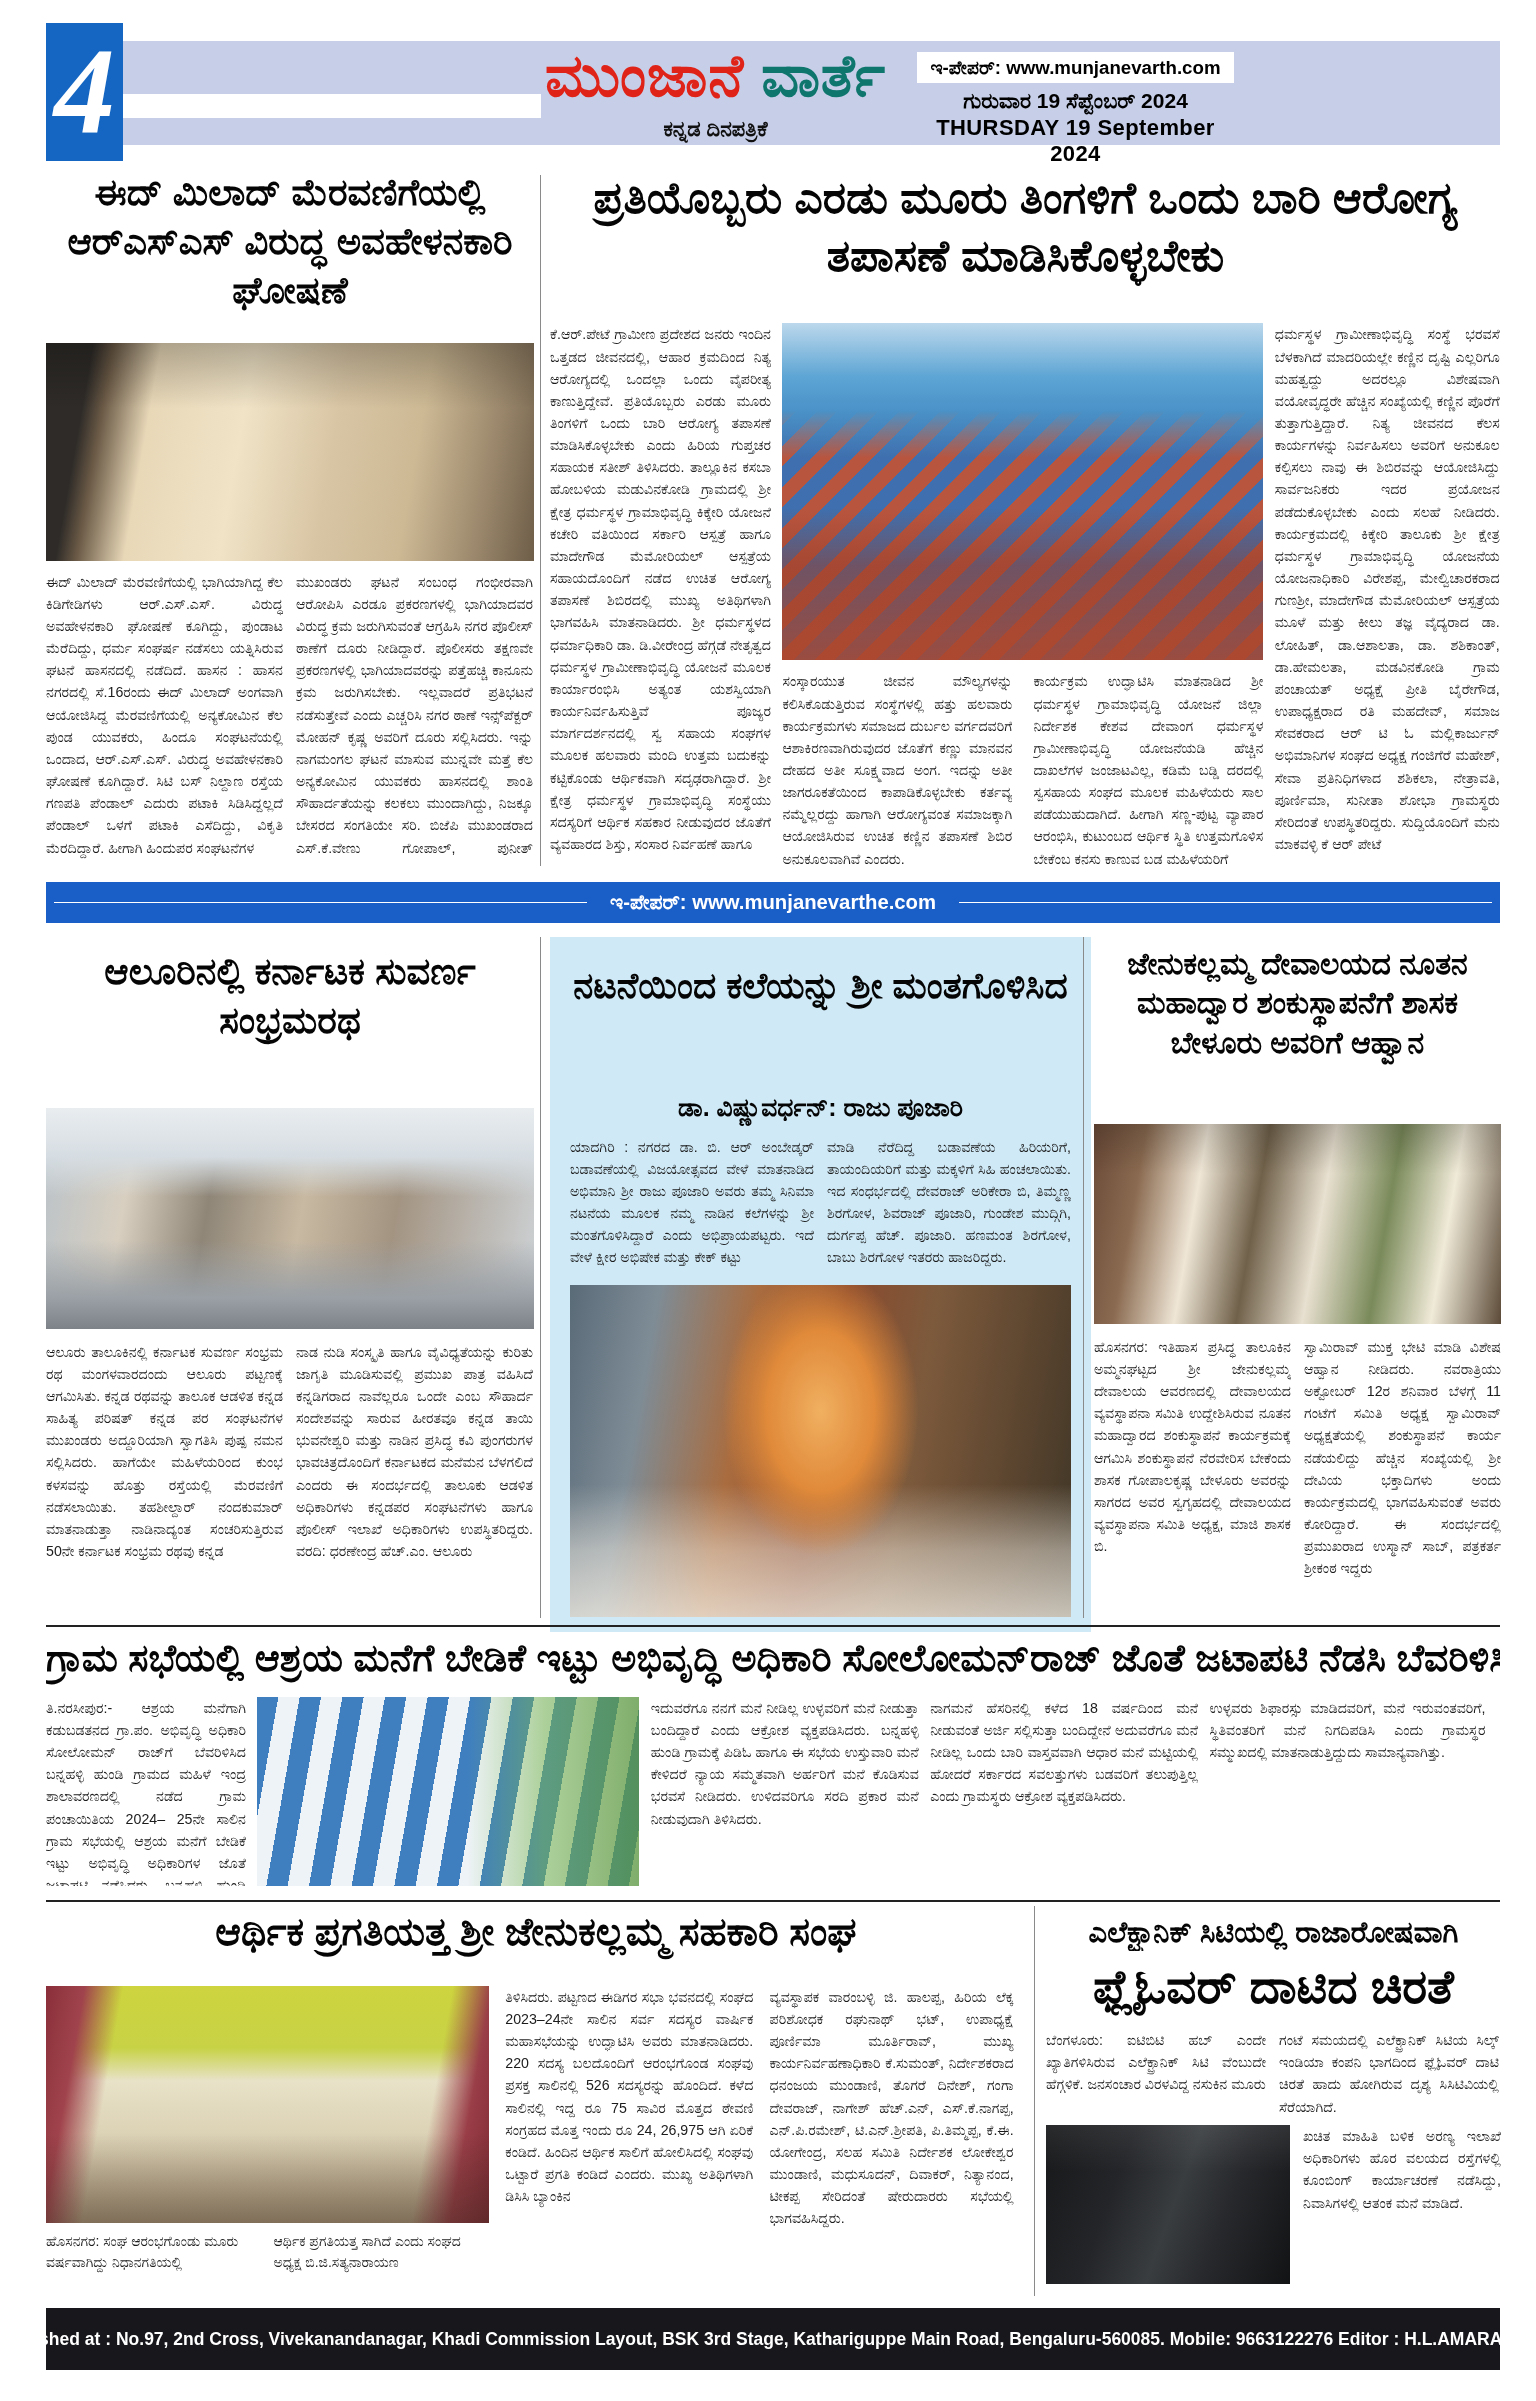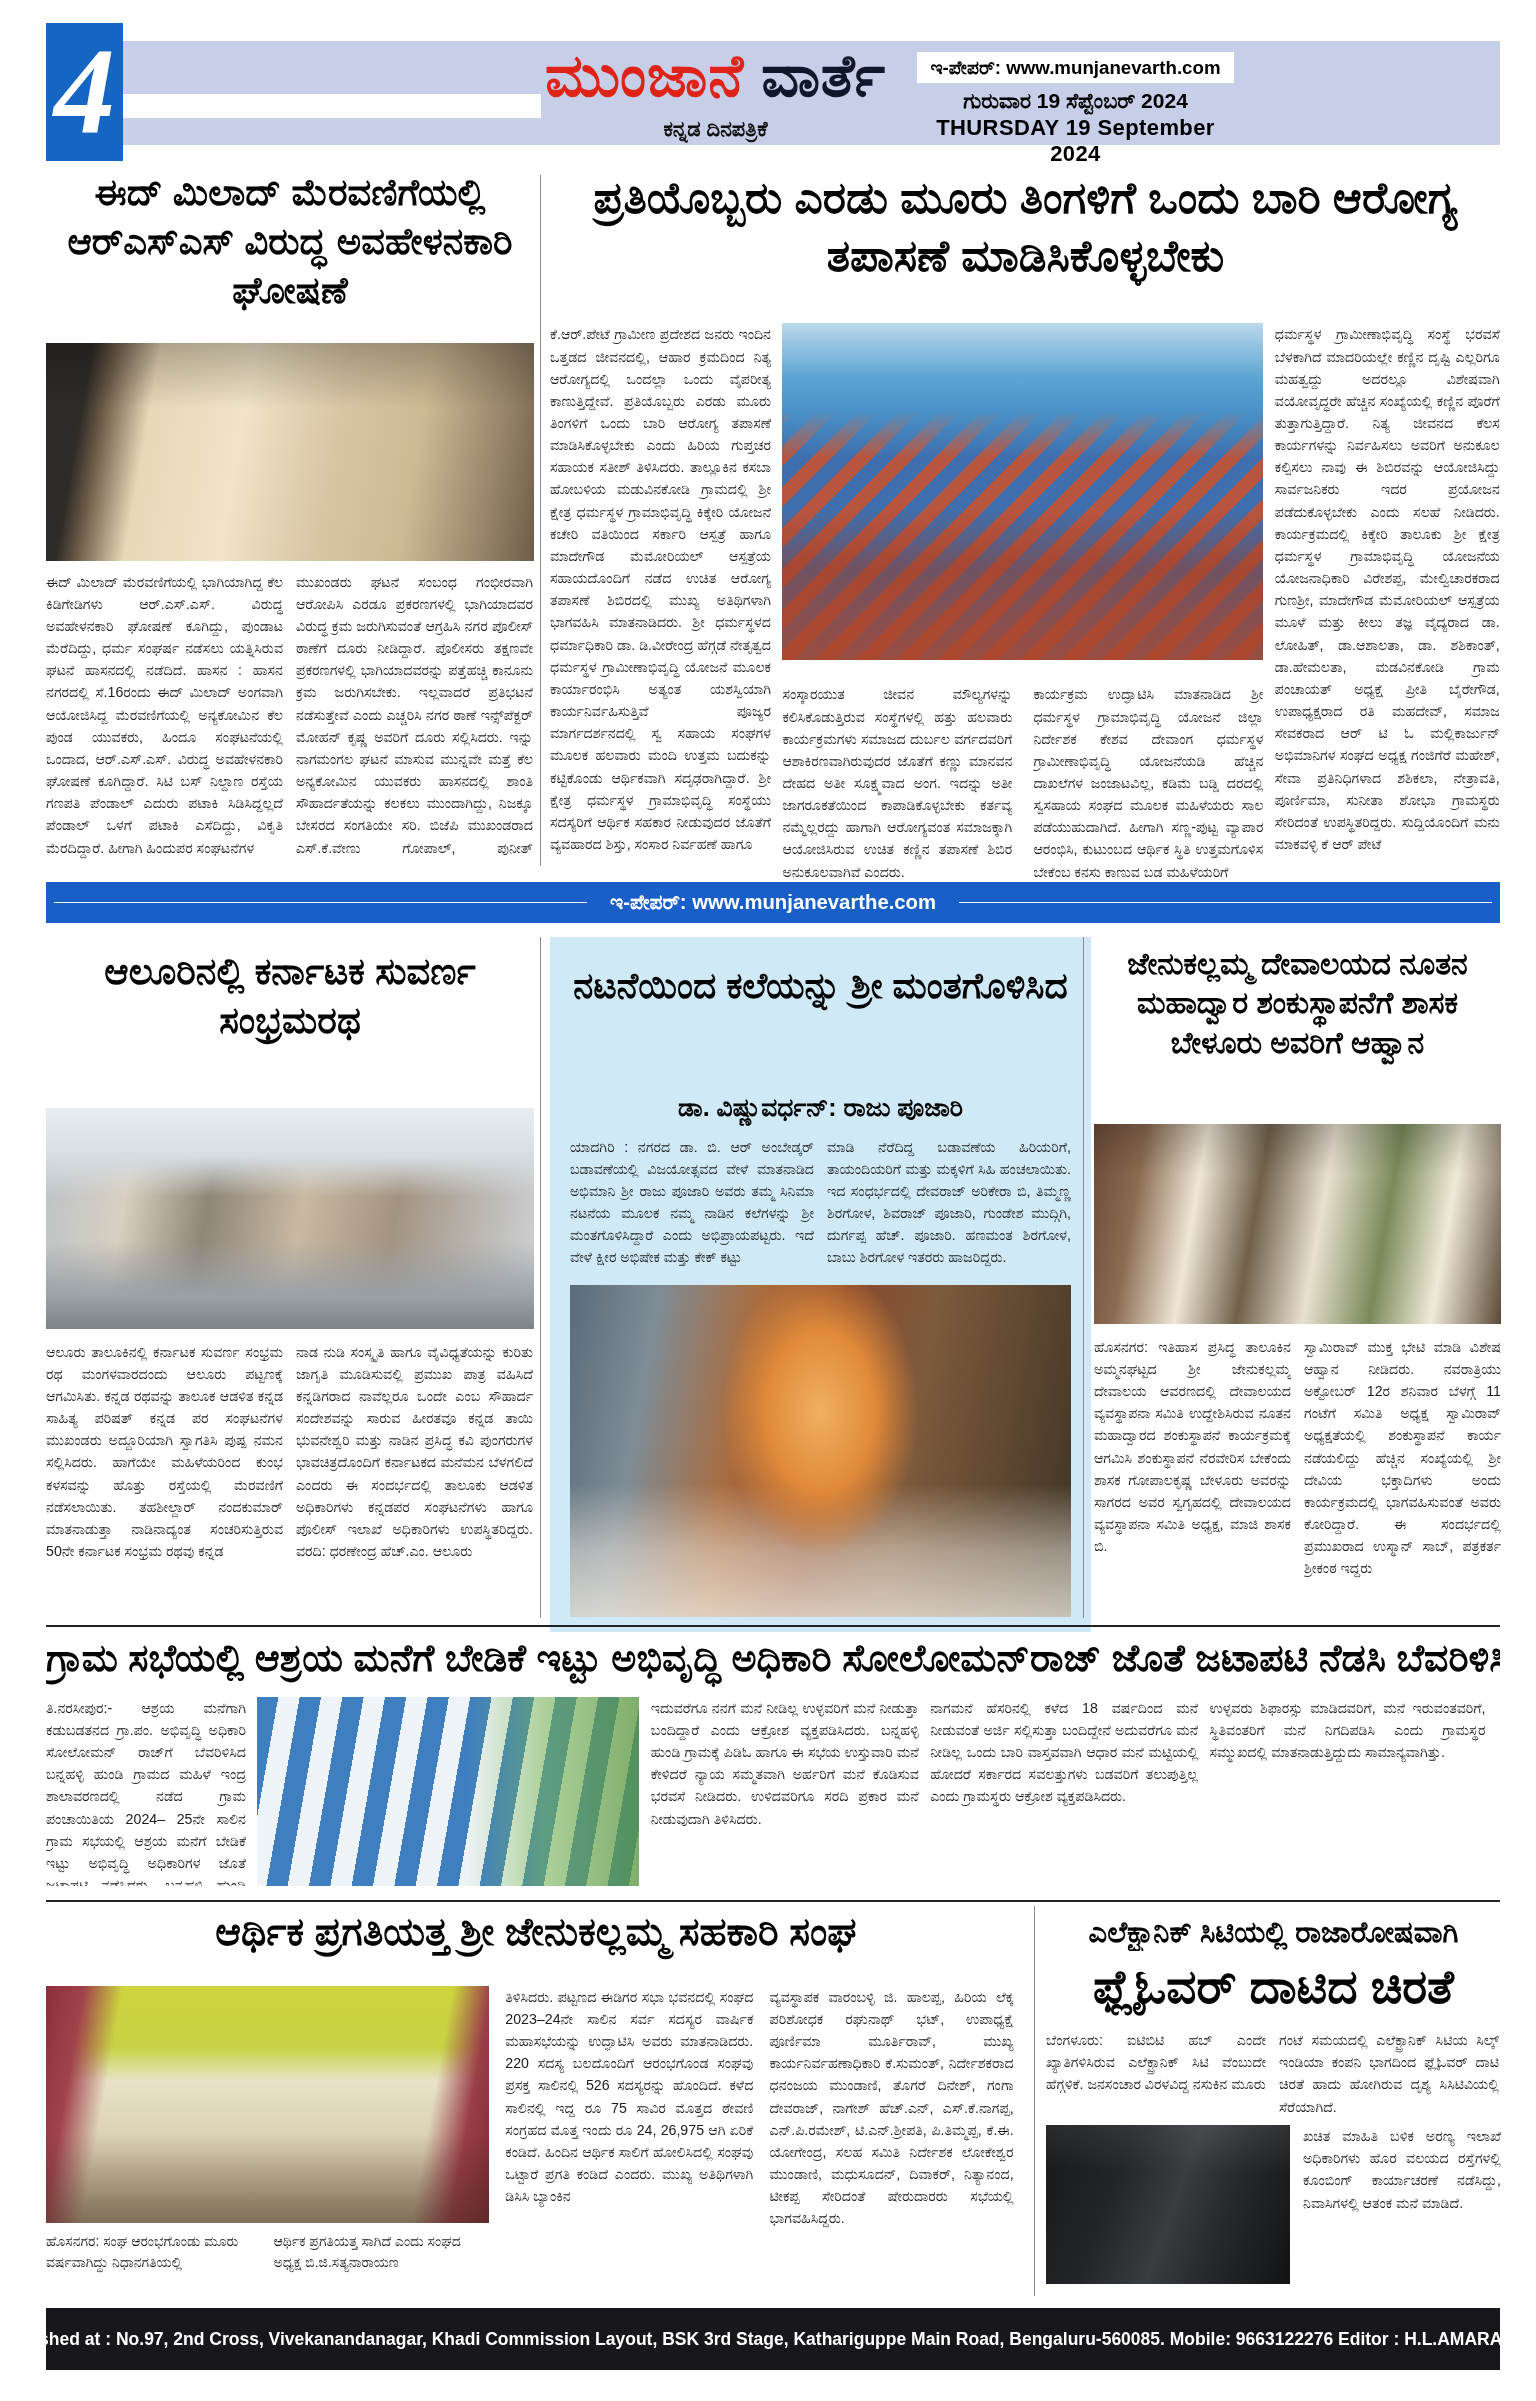--- a/index.html
+++ b/index.html
@@ -8,21 +8,21 @@
   .abs{position:absolute;}
   
   .pagenum-box{background:#1466c2;display:flex;align-items:center;justify-content:center;}
   .pagenum{color:#ffffff;font-family:"Liberation Serif",serif;font-style:italic;font-weight:700;
            font-size:122px;line-height:1;}
   .band{background:#c7cee7;}
   .band-strip{background:#ffffff;}
   .masthead{display:flex;flex-direction:column;align-items:center;}
   .masthead-title{font-size:59px;font-weight:800;line-height:1;letter-spacing:0.8px;white-space:nowrap;}
   .masthead-red{color:#e02318;}
-  .masthead-black{color:#0f172a;}
+  .masthead-black{color:#0f766e;}
   .masthead-tag{font-size:21px;font-weight:700;color:#101010;margin-top:11.4px;}
   .epaper-box{background:#ffffff;display:flex;align-items:center;justify-content:center;
               font-size:18.7px;font-weight:700;color:#000;}
   .date-kn{font-size:21px;font-weight:700;color:#000;text-align:center;}
   .date-en{font-size:22px;font-weight:700;color:#000;text-align:center;letter-spacing:0.4px;}
   
   .headline{font-weight:700;color:#050505;text-align:center;line-height:1.32;}
   .subhead{font-weight:800;color:#050505;text-align:center;}
   .bodycol{font-size:14.2px;line-height:1.56;text-align:justify;color:#1c1c1c;overflow:hidden;}
   .vrule{background:#8a8a8a;width:1.2px;}
@@ -83,21 +83,21 @@
     <div class="headline" style="font-size:44px;height:143px;overflow:hidden;">ಪ್ರತಿಯೊಬ್ಬರು ಎರಡು ಮೂರು ತಿಂಗಳಿಗೆ ಒಂದು ಬಾರಿ ಆರೋಗ್ಯ ತಪಾಸಣೆ ಮಾಡಿಸಿಕೊಳ್ಳಬೇಕು</div>
     <div class="row" style="margin-top:11.4px;gap:11.4px;">
       <div class="bodycol" style="width:221px;height:553px;">ಕೆ.ಆರ್.ಪೇಟೆ ಗ್ರಾಮೀಣ ಪ್ರದೇಶದ ಜನರು ಇಂದಿನ ಒತ್ತಡದ ಜೀವನದಲ್ಲಿ, ಆಹಾರ ಕ್ರಮದಿಂದ ನಿತ್ಯ ಆರೋಗ್ಯದಲ್ಲಿ ಒಂದಲ್ಲಾ ಒಂದು ವೈಪರೀತ್ಯ ಕಾಣುತ್ತಿದ್ದೇವೆ. ಪ್ರತಿಯೊಬ್ಬರು ಎರಡು ಮೂರು ತಿಂಗಳಿಗೆ ಒಂದು ಬಾರಿ ಆರೋಗ್ಯ ತಪಾಸಣೆ ಮಾಡಿಸಿಕೊಳ್ಳಬೇಕು ಎಂದು ಹಿರಿಯ ಗುಪ್ತಚರ ಸಹಾಯಕ ಸತೀಶ್ ತಿಳಿಸಿದರು.    ತಾಲ್ಲೂಕಿನ ಕಸಬಾ ಹೋಬಳಿಯ ಮಡುವಿನಕೋಡಿ ಗ್ರಾಮದಲ್ಲಿ ಶ್ರೀ ಕ್ಷೇತ್ರ ಧರ್ಮಸ್ಥಳ ಗ್ರಾಮಾಭಿವೃದ್ಧಿ ಕಿಕ್ಕೇರಿ ಯೋಜನೆ ಕಚೇರಿ ವತಿಯಿಂದ ಸರ್ಕಾರಿ ಆಸ್ಪತ್ರೆ ಹಾಗೂ ಮಾದೇಗೌಡ ಮೆಮೋರಿಯಲ್ ಆಸ್ಪತ್ರೆಯ ಸಹಾಯದೊಂದಿಗೆ ನಡೆದ ಉಚಿತ ಆರೋಗ್ಯ ತಪಾಸಣೆ ಶಿಬಿರದಲ್ಲಿ ಮುಖ್ಯ ಅತಿಥಿಗಳಾಗಿ ಭಾಗವಹಿಸಿ ಮಾತನಾಡಿದರು. ಶ್ರೀ ಧರ್ಮಸ್ಥಳದ ಧರ್ಮಾಧಿಕಾರಿ ಡಾ. ಡಿ.ವೀರೇಂದ್ರ ಹೆಗ್ಗಡೆ ನೇತೃತ್ವದ ಧರ್ಮಸ್ಥಳ ಗ್ರಾಮೀಣಾಭಿವೃದ್ಧಿ ಯೋಜನೆ ಮೂಲಕ ಕಾರ್ಯಾರಂಭಿಸಿ ಅತ್ಯಂತ ಯಶಸ್ವಿಯಾಗಿ ಕಾರ್ಯನಿರ್ವಹಿಸುತ್ತಿವೆ ಪೂಜ್ಯರ ಮಾರ್ಗದರ್ಶನದಲ್ಲಿ ಸ್ವ ಸಹಾಯ ಸಂಘಗಳ ಮೂಲಕ ಹಲವಾರು ಮಂದಿ ಉತ್ತಮ ಬದುಕನ್ನು ಕಟ್ಟಿಕೊಂಡು ಆರ್ಥಿಕವಾಗಿ ಸದೃಢರಾಗಿದ್ದಾರೆ. ಶ್ರೀ ಕ್ಷೇತ್ರ ಧರ್ಮಸ್ಥಳ ಗ್ರಾಮಾಭಿವೃದ್ಧಿ ಸಂಸ್ಥೆಯು ಸದಸ್ಯರಿಗೆ ಆರ್ಥಿಕ ಸಹಕಾರ ನೀಡುವುದರ ಜೊತೆಗೆ ವ್ಯವಹಾರದ ಶಿಸ್ತು, ಸಂಸಾರ ನಿರ್ವಹಣೆ ಹಾಗೂ</div>
       <div style="width:481px;">
         <div class="photo" style="width:481px;height:337px;
                     background:
                     linear-gradient(180deg,#bcd8ec 0%,#5da5d4 16%,#4a92c8 26%,rgba(74,146,200,0) 40%),
                     linear-gradient(180deg,rgba(0,0,0,0) 55%, rgba(150,60,40,0.55) 72%, rgba(170,70,45,0.85) 100%),
                     repeating-linear-gradient(135deg,#b8553f 0 14.6px,#3f6fae 14.6px 29px),
                     linear-gradient(90deg,#e9c98e 0%,#f2e0b5 35%,#e8d1a0 65%,#caa879 100%);"></div>
-        <div class="row" style="margin-top:23px;gap:21px;">
+        <div class="row" style="margin-top:10px;gap:21px;">
           <div class="bodycol" style="width:235px;height:195px;">ಸಂಸ್ಕಾರಯುತ ಜೀವನ ಮೌಲ್ಯಗಳನ್ನು ಕಲಿಸಿಕೊಡುತ್ತಿರುವ ಸಂಸ್ಥೆಗಳಲ್ಲಿ ಹತ್ತು ಹಲವಾರು ಕಾರ್ಯಕ್ರಮಗಳು ಸಮಾಜದ ದುರ್ಬಲ ವರ್ಗದವರಿಗೆ ಆಶಾಕಿರಣವಾಗಿರುವುದರ ಜೊತೆಗೆ ಕಣ್ಣು ಮಾನವನ ದೇಹದ ಅತೀ ಸೂಕ್ಷ್ಮವಾದ ಅಂಗ. ಇದನ್ನು ಅತೀ ಜಾಗರೂಕತೆಯಿಂದ ಕಾಪಾಡಿಕೊಳ್ಳಬೇಕು ಕರ್ತವ್ಯ ನಮ್ಮೆಲ್ಲರದ್ದು ಹಾಗಾಗಿ ಆರೋಗ್ಯವಂತ ಸಮಾಜಕ್ಕಾಗಿ ಆಯೋಜಿಸಿರುವ ಉಚಿತ ಕಣ್ಣಿನ ತಪಾಸಣೆ ಶಿಬಿರ ಅನುಕೂಲವಾಗಿವೆ ಎಂದರು.</div>
           <div class="bodycol" style="width:235px;height:195px;">ಕಾರ್ಯಕ್ರಮ ಉದ್ಘಾಟಿಸಿ ಮಾತನಾಡಿದ ಶ್ರೀ ಧರ್ಮಸ್ಥಳ ಗ್ರಾಮಾಭಿವೃದ್ಧಿ ಯೋಜನೆ ಜಿಲ್ಲಾ ನಿರ್ದೇಶಕ ಕೇಶವ ದೇವಾಂಗ ಧರ್ಮಸ್ಥಳ ಗ್ರಾಮೀಣಾಭಿವೃದ್ಧಿ ಯೋಜನೆಯಡಿ ಹೆಚ್ಚಿನ ದಾಖಲೆಗಳ ಜಂಜಾಟವಿಲ್ಲ, ಕಡಿಮೆ ಬಡ್ಡಿ ದರದಲ್ಲಿ ಸ್ವಸಹಾಯ ಸಂಘದ ಮೂಲಕ ಮಹಿಳೆಯರು ಸಾಲ ಪಡೆಯುಹುದಾಗಿದೆ. ಹೀಗಾಗಿ ಸಣ್ಣ-ಪುಟ್ಟ ವ್ಯಾಪಾರ ಆರಂಭಿಸಿ, ಕುಟುಂಬದ ಆರ್ಥಿಕ ಸ್ಥಿತಿ ಉತ್ತಮಗೊಳಿಸ ಬೇಕೆಂಬ ಕನಸು ಕಾಣುವ ಬಡ ಮಹಿಳೆಯರಿಗೆ</div>
         </div>
       </div>
       <div class="bodycol" style="width:225px;height:553px;">ಧರ್ಮಸ್ಥಳ ಗ್ರಾಮೀಣಾಭಿವೃದ್ಧಿ ಸಂಸ್ಥೆ ಭರವಸೆ ಬೆಳಕಾಗಿದೆ ಮಾದರಿಯಲ್ಲೇ ಕಣ್ಣಿನ ದೃಷ್ಟಿ ಎಲ್ಲರಿಗೂ ಮಹತ್ವದ್ದು ಅದರಲ್ಲೂ ವಿಶೇಷವಾಗಿ ವಯೋವೃದ್ಧರೇ ಹೆಚ್ಚಿನ ಸಂಖ್ಯೆಯಲ್ಲಿ ಕಣ್ಣಿನ ಪೊರೆಗೆ ತುತ್ತಾಗುತ್ತಿದ್ದಾರೆ. ನಿತ್ಯ ಜೀವನದ ಕೆಲಸ ಕಾರ್ಯಗಳನ್ನು ನಿರ್ವಹಿಸಲು ಅವರಿಗೆ ಅನುಕೂಲ ಕಲ್ಪಿಸಲು ನಾವು ಈ ಶಿಬಿರವನ್ನು ಆಯೋಜಿಸಿದ್ದು ಸಾರ್ವಜನಿಕರು ಇದರ ಪ್ರಯೋಜನ ಪಡೆದುಕೊಳ್ಳಬೇಕು ಎಂದು ಸಲಹೆ ನೀಡಿದರು. ಕಾರ್ಯಕ್ರಮದಲ್ಲಿ ಕಿಕ್ಕೇರಿ ತಾಲೂಕು ಶ್ರೀ ಕ್ಷೇತ್ರ ಧರ್ಮಸ್ಥಳ ಗ್ರಾಮಾಭಿವೃದ್ಧಿ ಯೋಜನೆಯ ಯೋಜನಾಧಿಕಾರಿ ವಿರೇಶಪ್ಪ, ಮೇಲ್ವಿಚಾರಕರಾದ ಗುಣಶ್ರೀ, ಮಾದೇಗೌಡ ಮೆಮೋರಿಯಲ್ ಆಸ್ಪತ್ರೆಯ ಮೂಳೆ ಮತ್ತು ಕೀಲು ತಜ್ಞ ವೈದ್ಯರಾದ ಡಾ. ಲೋಹಿತ್, ಡಾ.ಆಶಾಲತಾ, ಡಾ. ಶಶಿಕಾಂತ್, ಡಾ.ಹೇಮಲತಾ, ಮಡವಿನಕೋಡಿ ಗ್ರಾಮ ಪಂಚಾಯತ್ ಅಧ್ಯಕ್ಷೆ ಪ್ರೀತಿ ಬೈರೇಗೌಡ, ಉಪಾಧ್ಯಕ್ಷರಾದ ರತಿ ಮಹದೇವ್, ಸಮಾಜ ಸೇವಕರಾದ ಆರ್ ಟಿ ಓ ಮಲ್ಲಿಕಾರ್ಜುನ್ ಅಭಿಮಾನಿಗಳ ಸಂಘದ ಅಧ್ಯಕ್ಷ ಗಂಜಿಗೆರೆ ಮಹೇಶ್, ಸೇವಾ ಪ್ರತಿನಿಧಿಗಳಾದ ಶಶಿಕಲಾ, ನೇತ್ರಾವತಿ, ಪೂರ್ಣಿಮಾ, ಸುನೀತಾ ಶೋಭಾ ಗ್ರಾಮಸ್ಥರು ಸೇರಿದಂತೆ ಉಪಸ್ಥಿತರಿದ್ದರು.    ಸುದ್ದಿಯೊಂದಿಗೆ ಮನು ಮಾಕವಳ್ಳಿ ಕೆ ಆರ್ ಪೇಟೆ</div>
     </div>
   </div>
 
   <div class="abs bluebar" style="left:46px;top:882px;width:1454px;height:41px;">
     <div class="bluebar-line"></div>

